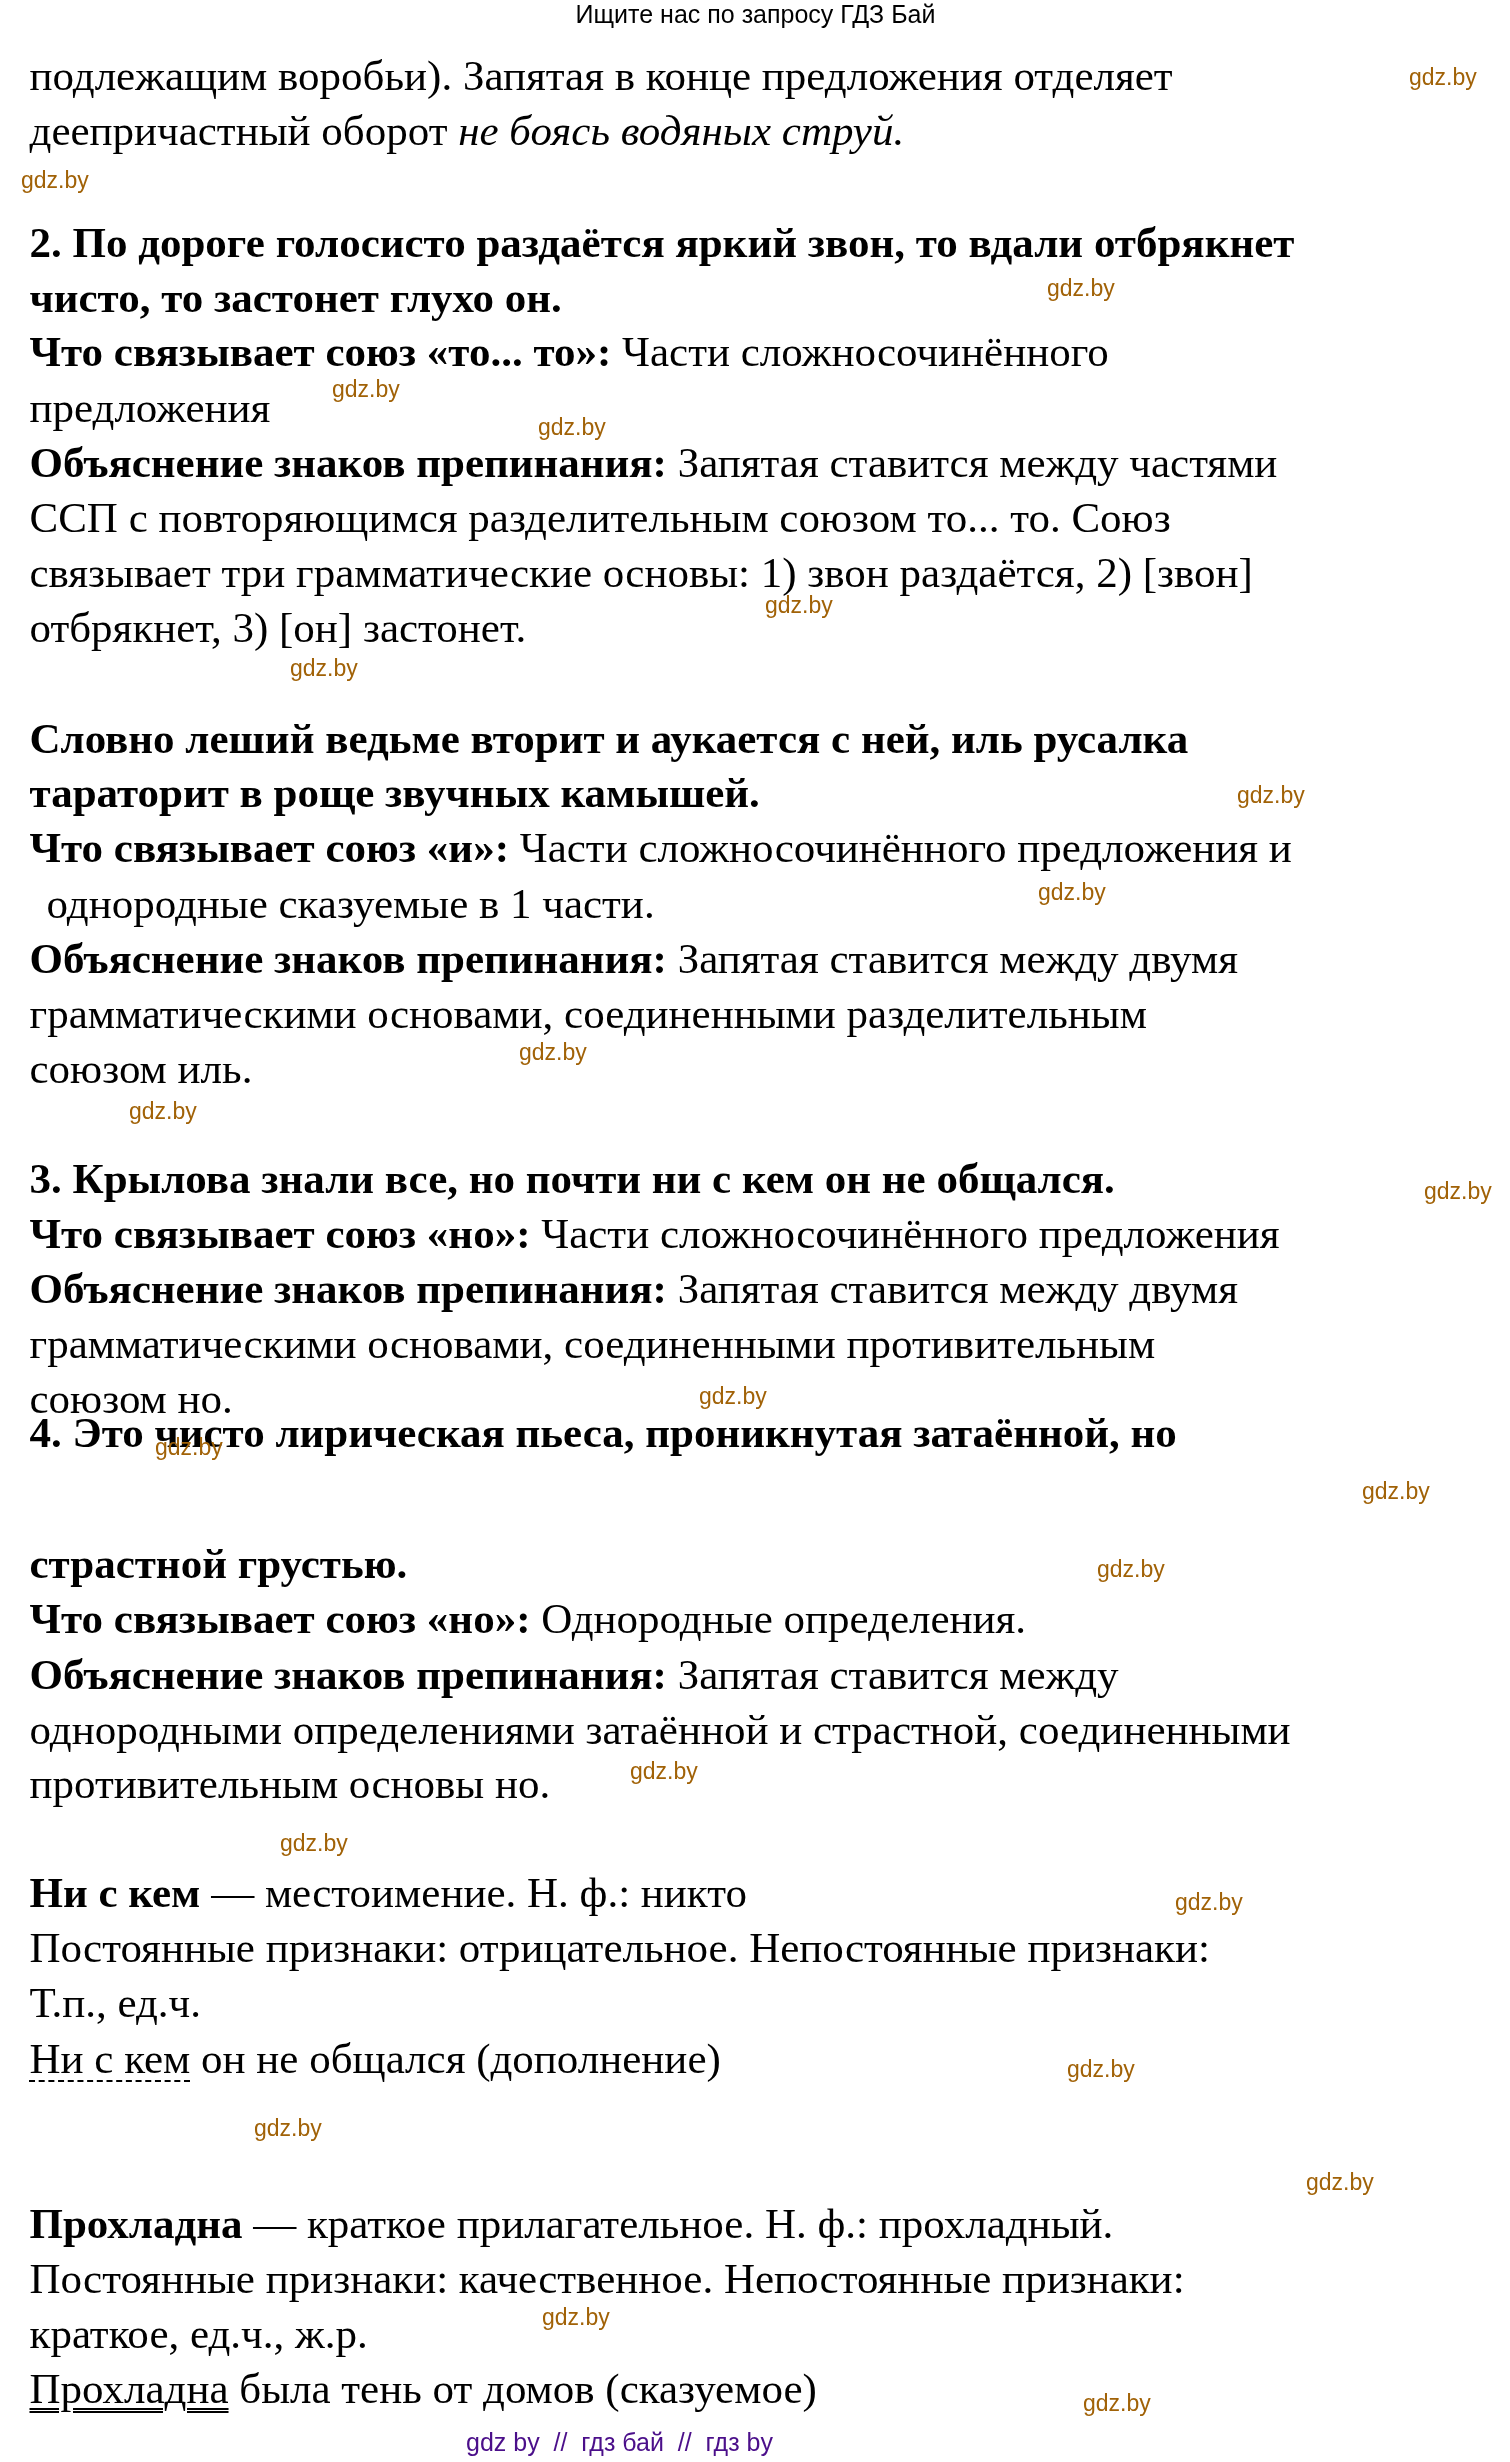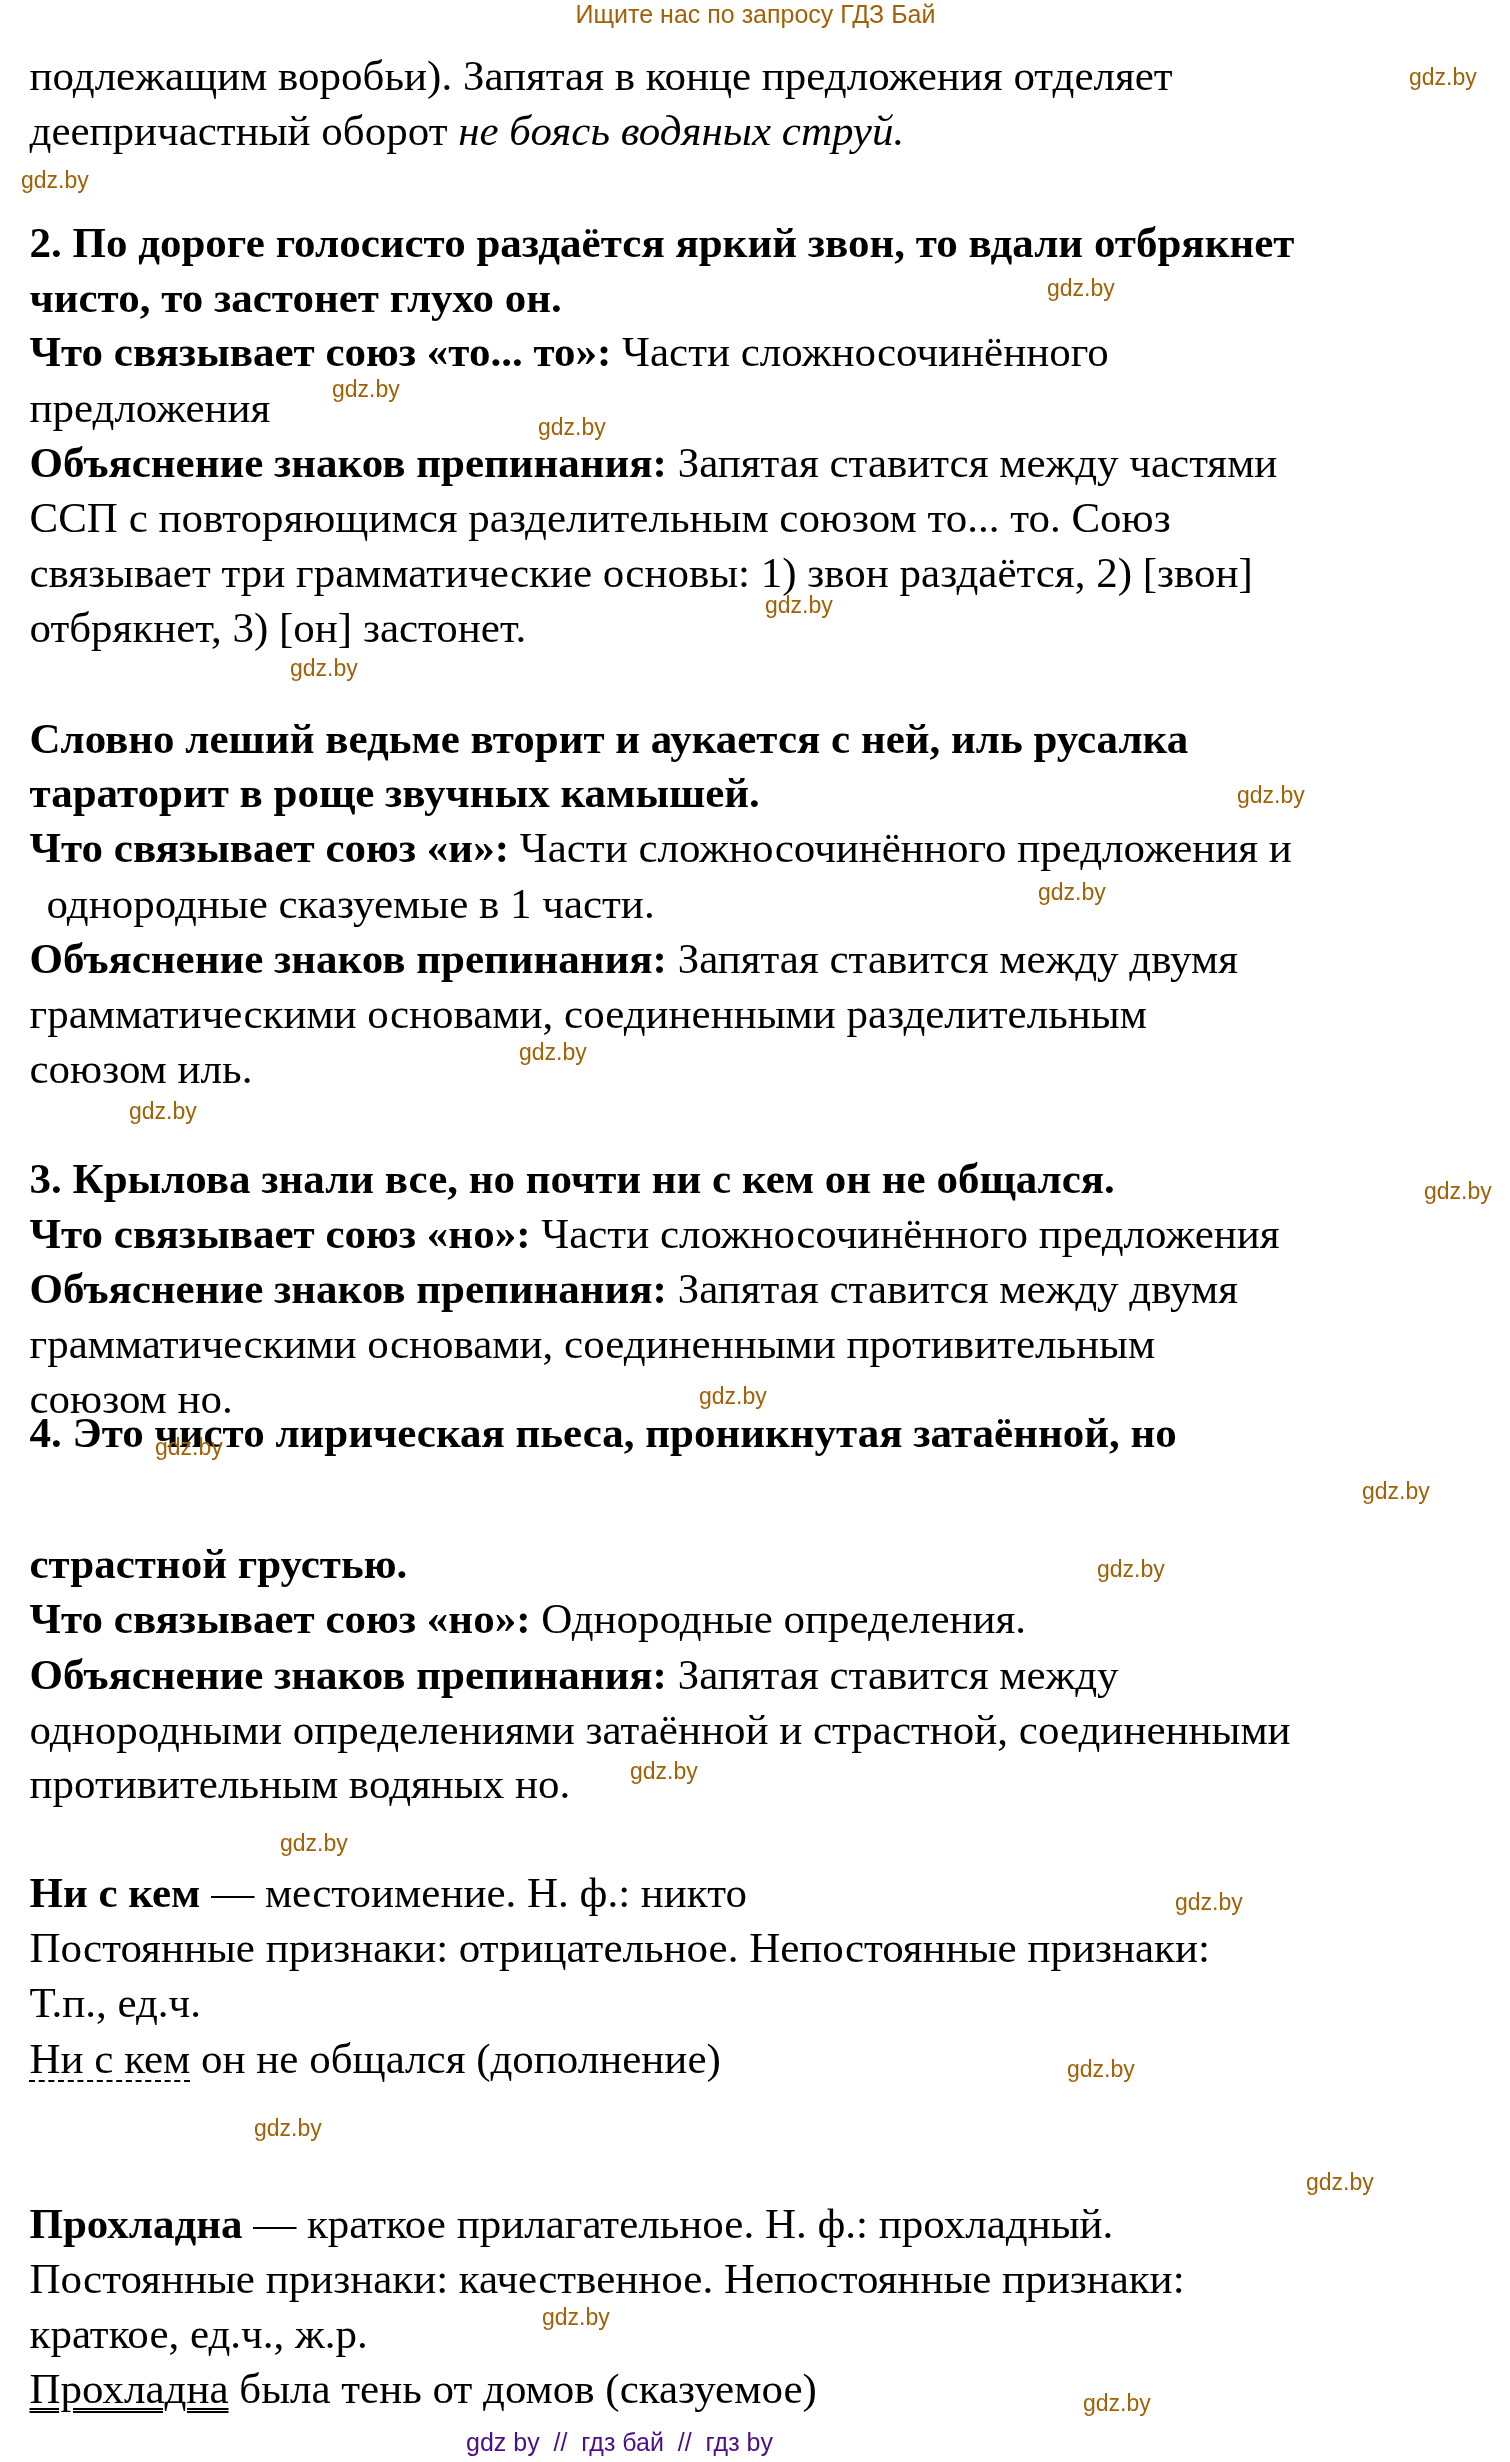--- a/index.html
+++ b/index.html
@@ -13,21 +13,21 @@
   .b { font-weight:bold; }
   .i { font-style:italic; }
   .wm { position:absolute; font-family:"Liberation Sans", "DejaVu Sans", sans-serif;
         font-size:23px; line-height:26px; color:#a16207; white-space:nowrap; }
   .u-dash { text-decoration: underline; text-decoration-style: dashed; text-underline-offset:6.5px; text-decoration-thickness:1.6px; }
   .u-double { text-decoration: underline; text-decoration-style: double; text-underline-offset:4.9px; text-decoration-thickness:1.6px; }
 </style>
 </head>
 <body>
 
-<div class="hdr" style="color:#a16207;">Ищите нас по запросу ГДЗ Бай</div>
+<div class="hdr" style="color:#000000;">Ищите нас по запросу ГДЗ Бай</div>
 
 <div class="ln" style="top:51px;">подлежащим воробьи). Запятая в конце предложения отделяет</div>
 <div class="ln" style="top:106px;"><span>деепричастный оборот </span><span class="i">не боясь водяных струй.</span></div>
 
 <div class="ln b" style="top:218px;">2. По дороге голосисто раздаётся яркий звон, то вдали отбрякнет</div>
 <div class="ln b" style="top:273px;">чисто, то застонет глухо он.</div>
 <div class="ln" style="top:327px;"><span class="b">Что связывает союз «то... то»:</span><span> Части сложносочинённого</span></div>
 <div class="ln" style="top:383px;">предложения</div>
 <div class="ln" style="top:438px;"><span class="b">Объяснение знаков препинания:</span><span> Запятая ставится между частями</span></div>
 <div class="ln" style="top:493px;">ССП с повторяющимся разделительным союзом то... то. Союз</div>
@@ -46,21 +46,21 @@
 <div class="ln" style="top:1209px;"><span class="b">Что связывает союз «но»:</span><span> Части сложносочинённого предложения</span></div>
 <div class="ln" style="top:1264px;"><span class="b">Объяснение знаков препинания:</span><span> Запятая ставится между двумя</span></div>
 <div class="ln" style="top:1319px;">грамматическими основами, соединенными противительным</div>
 <div class="ln" style="top:1374px;">союзом но.</div>
 
 <div class="ln b" style="top:1408px;">4. Это чисто лирическая пьеса, проникнутая затаённой, но</div>
 <div class="ln b" style="top:1539px;">страстной грустью.</div>
 <div class="ln" style="top:1594px;"><span class="b">Что связывает союз «но»:</span><span> Однородные определения.</span></div>
 <div class="ln" style="top:1650px;"><span class="b">Объяснение знаков препинания:</span><span> Запятая ставится между</span></div>
 <div class="ln" style="top:1705px;">однородными определениями затаённой и страстной, соединенными</div>
-<div class="ln" style="top:1759px;">противительным водяных но.</div>
+<div class="ln" style="top:1759px;">противительным основы но.</div>
 
 <div class="ln" style="top:1868px;"><span class="b">Ни с кем</span><span> — местоимение. Н. ф.: никто</span></div>
 <div class="ln" style="top:1923px;">Постоянные признаки: отрицательное. Непостоянные признаки:</div>
 <div class="ln" style="top:1978px;">Т.п., ед.ч.</div>
 <div class="ln" style="top:2034px;"><span class="u-dash">Ни с кем</span><span> он не общался (дополнение)</span></div>
 
 <div class="ln" style="top:2199px;"><span class="b">Прохладна</span><span> — краткое прилагательное. Н. ф.: прохладный.</span></div>
 <div class="ln" style="top:2254px;">Постоянные признаки: качественное.  Непостоянные признаки:</div>
 <div class="ln" style="top:2309px;">краткое, ед.ч., ж.р.</div>
 <div class="ln" style="top:2364px;"><span class="u-double">Прохладна</span><span> была тень от домов (сказуемое)</span></div>

